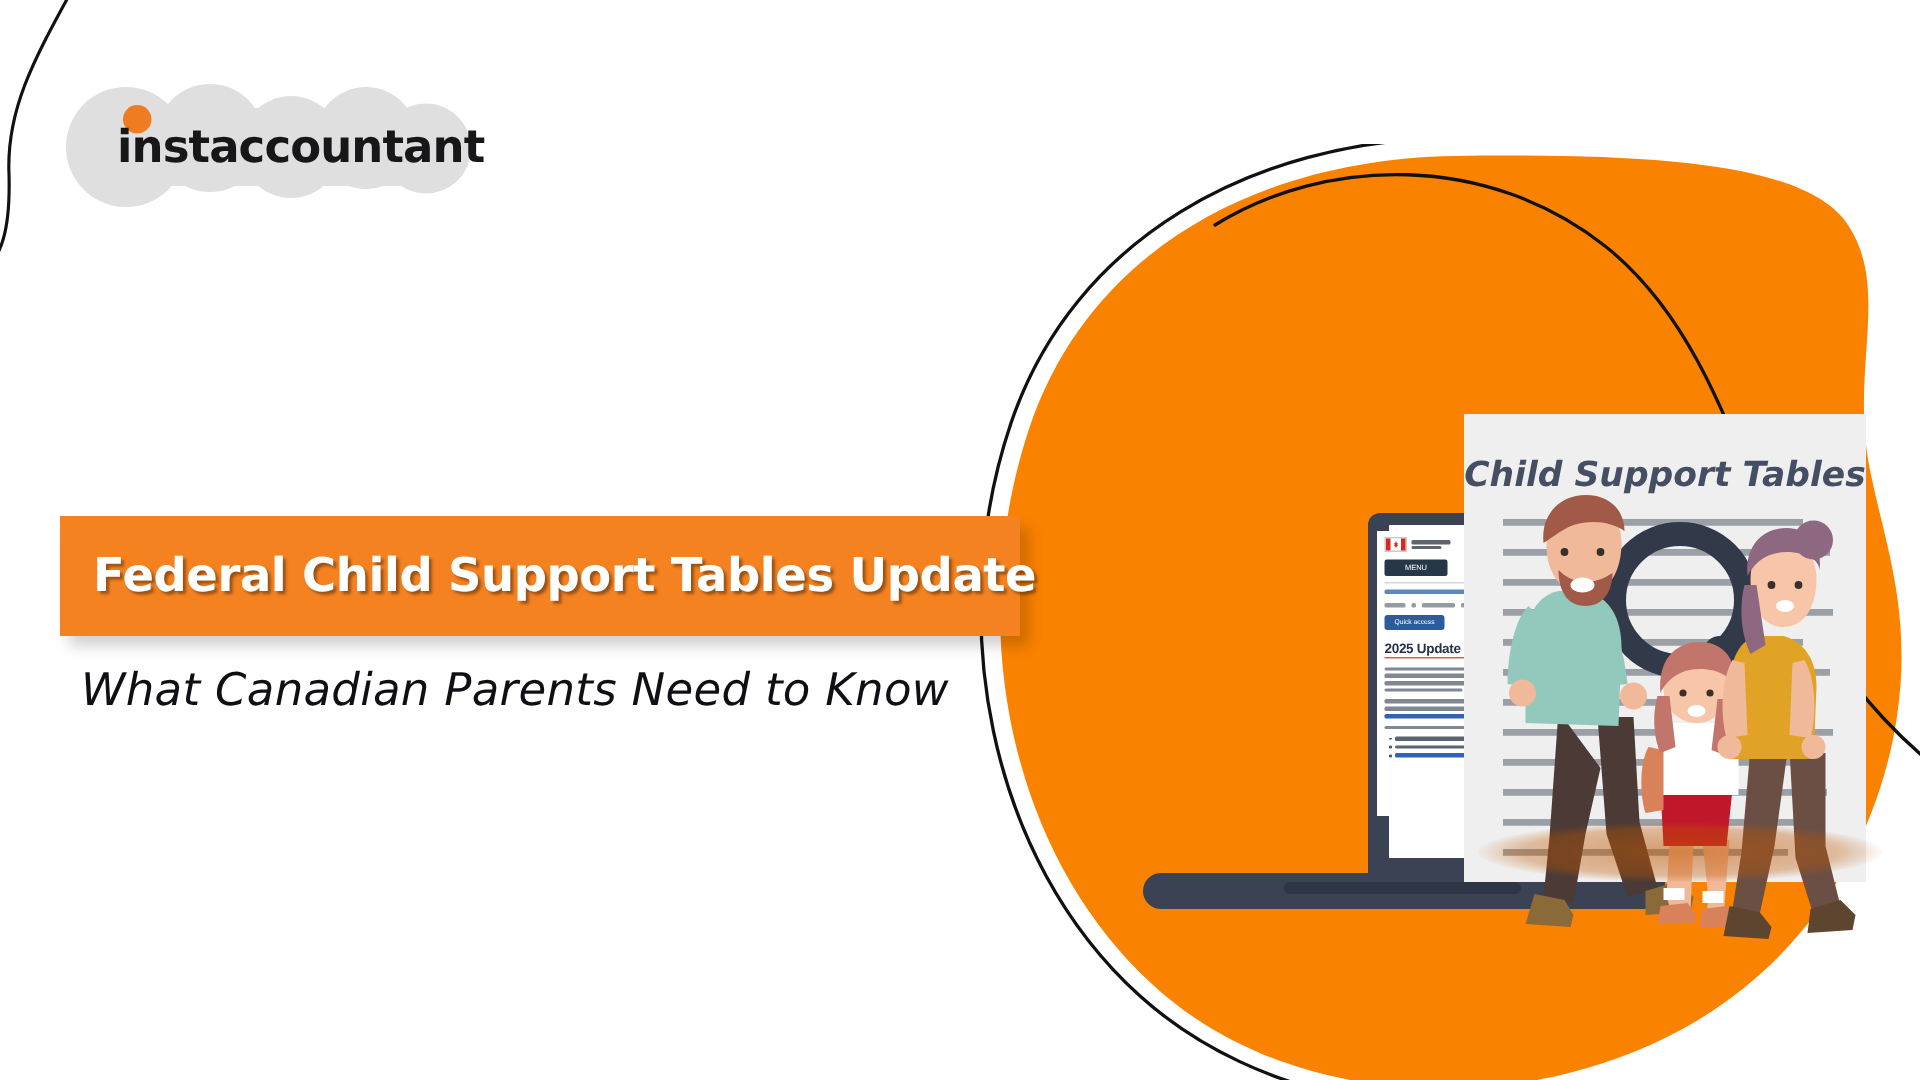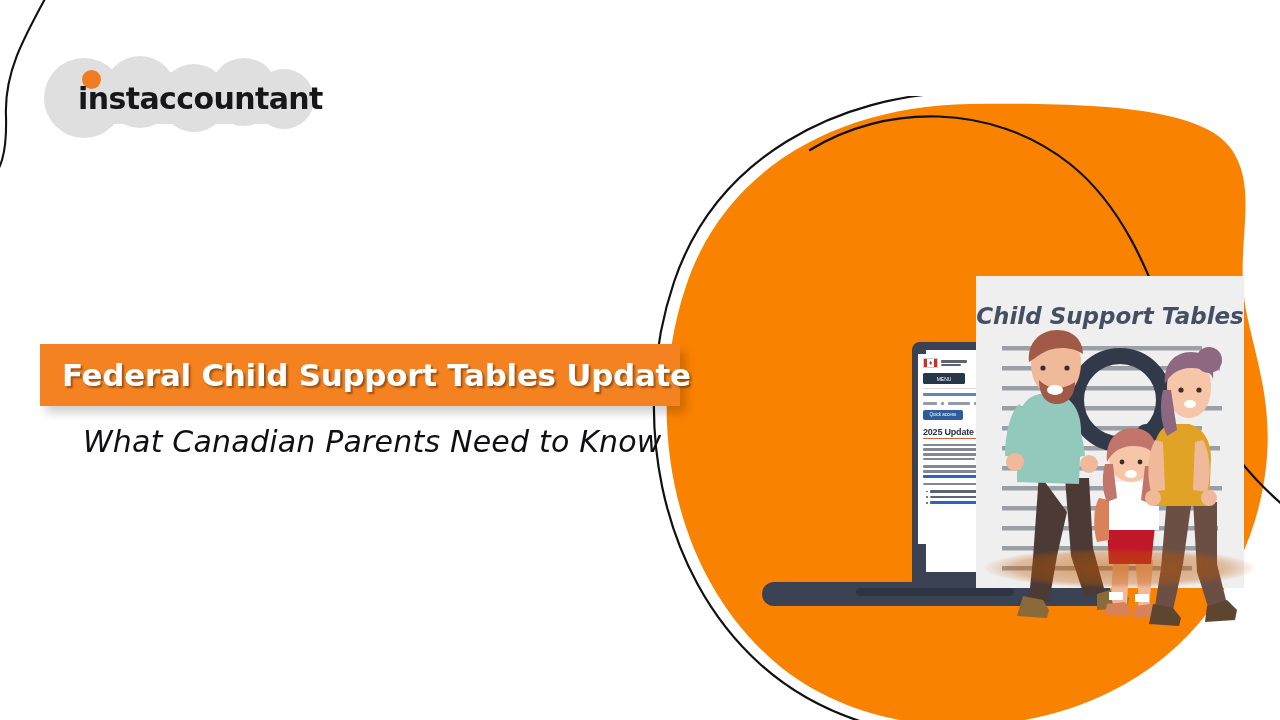--- a/index.html
+++ b/index.html
@@ -65,48 +65,47 @@
     height: 640px;
     pointer-events: none;
   }
 
   
   .headline-banner {
     position: absolute;
     left: 40px;
     top: 344px;
     width: 640px;
-    height: 62px;
+    height: 80px;
     background: #F58220;
     box-shadow: 6px 7px 9px rgba(0,0,0,0.18);
     display: flex;
     align-items: center;
   }
   .headline-text {
     margin-left: 22px;
     font-family: "DejaVu Sans", sans-serif;
     font-size: 31px;
     font-weight: bold;
     letter-spacing: -0.3px;
     color: #ffffff;
     text-shadow: 2px 2px 2px rgba(0,0,0,0.38);
     white-space: nowrap;
   }
   .subhead {
     position: absolute;
     left: 54px;
-    top: 424px;
+    top: 443px;
     font-family: "DejaVu Sans", sans-serif;
     font-size: 30px;
     font-style: italic;
     font-weight: 400;
     color: #101014;
     letter-spacing: 0.2px;
     white-space: nowrap;
-    margin-left: 29px;
   }
 
   
   .illus {
     position: absolute;
     left: 740px;
     top: 250px;
     width: 540px;
     height: 380px;
   }

